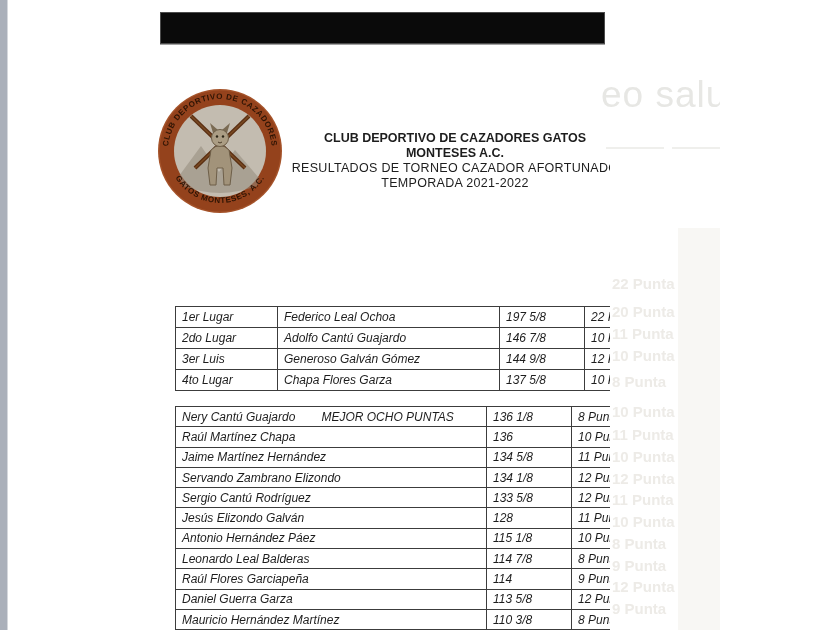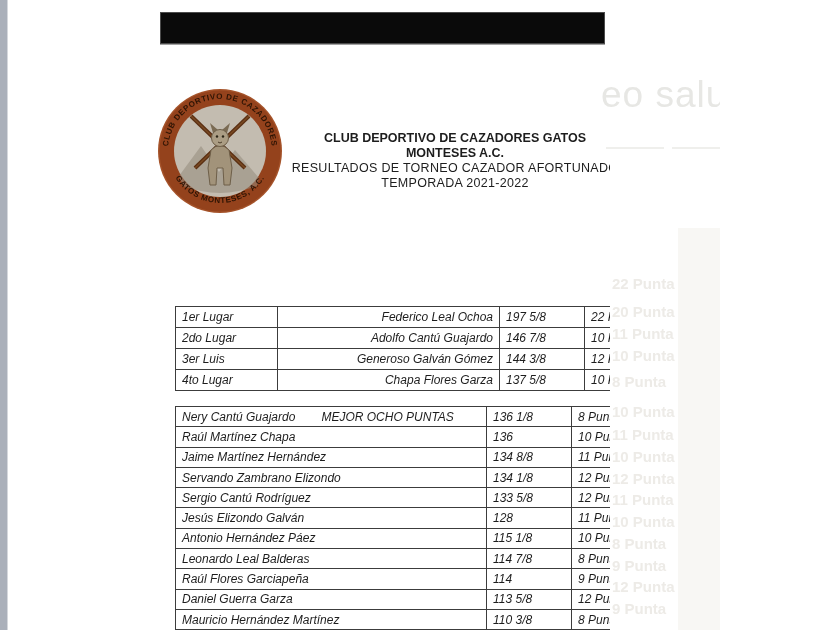--- a/index.html
+++ b/index.html
@@ -37,21 +37,21 @@
   table.results{border-collapse:collapse;table-layout:fixed;width:470px;position:absolute;left:175px;font-style:italic;}
   table.results td{
     border:1px solid #3c3c3c; padding:0 6px; font-size:12px; vertical-align:middle;
     overflow:hidden; white-space:nowrap;
   }
   .t1{top:306px;}
   .t1 td{height:20px;}
   .t2{top:406px;}
   .t2 td{height:19.3px;}
   .c-place{width:89px;}
-  .c-name{width:209px;text-align:right;}
+  .c-name{width:209px;}
   .c-name2{width:298px;}
   .c-score{width:72px;}
   .c-points{width:100px;}
   .award{margin-left:26px;font-size:12px;}
 
   
   .ghost-layer{position:absolute;left:0;top:0;width:840px;height:630px;pointer-events:none;}
   .watermark{
     position:absolute;left:601px;top:74px;font-size:37px;color:#e7e7e4;
     letter-spacing:1px;white-space:nowrap;
@@ -149,21 +149,21 @@
           </tr>
           <tr>
             <td class="c-place">2do Lugar</td>
             <td class="c-name">Adolfo Cantú Guajardo</td>
             <td class="c-score">146 7/8</td>
             <td class="c-points">10 Puntas</td>
           </tr>
           <tr>
             <td class="c-place">3er Luis</td>
             <td class="c-name">Generoso Galván Gómez</td>
-            <td class="c-score">144 3/8</td>
+            <td class="c-score">144 9/8</td>
             <td class="c-points">12 Puntas</td>
           </tr>
           <tr>
             <td class="c-place">4to Lugar</td>
             <td class="c-name">Chapa Flores Garza</td>
             <td class="c-score">137 5/8</td>
             <td class="c-points">10 Puntas</td>
           </tr>
         </tbody>
     </table>
@@ -175,21 +175,21 @@
             <td class="c-score">136 1/8</td>
             <td class="c-points">8 Puntas</td>
           </tr>
           <tr>
             <td class="c-name2">Raúl Martínez Chapa</td>
             <td class="c-score">136</td>
             <td class="c-points">10 Puntas</td>
           </tr>
           <tr>
             <td class="c-name2">Jaime Martínez Hernández</td>
-            <td class="c-score">134 8/8</td>
+            <td class="c-score">134 5/8</td>
             <td class="c-points">11 Puntas</td>
           </tr>
           <tr>
             <td class="c-name2">Servando Zambrano Elizondo</td>
             <td class="c-score">134 1/8</td>
             <td class="c-points">12 Puntas</td>
           </tr>
           <tr>
             <td class="c-name2">Sergio Cantú Rodríguez</td>
             <td class="c-score">133 5/8</td>

